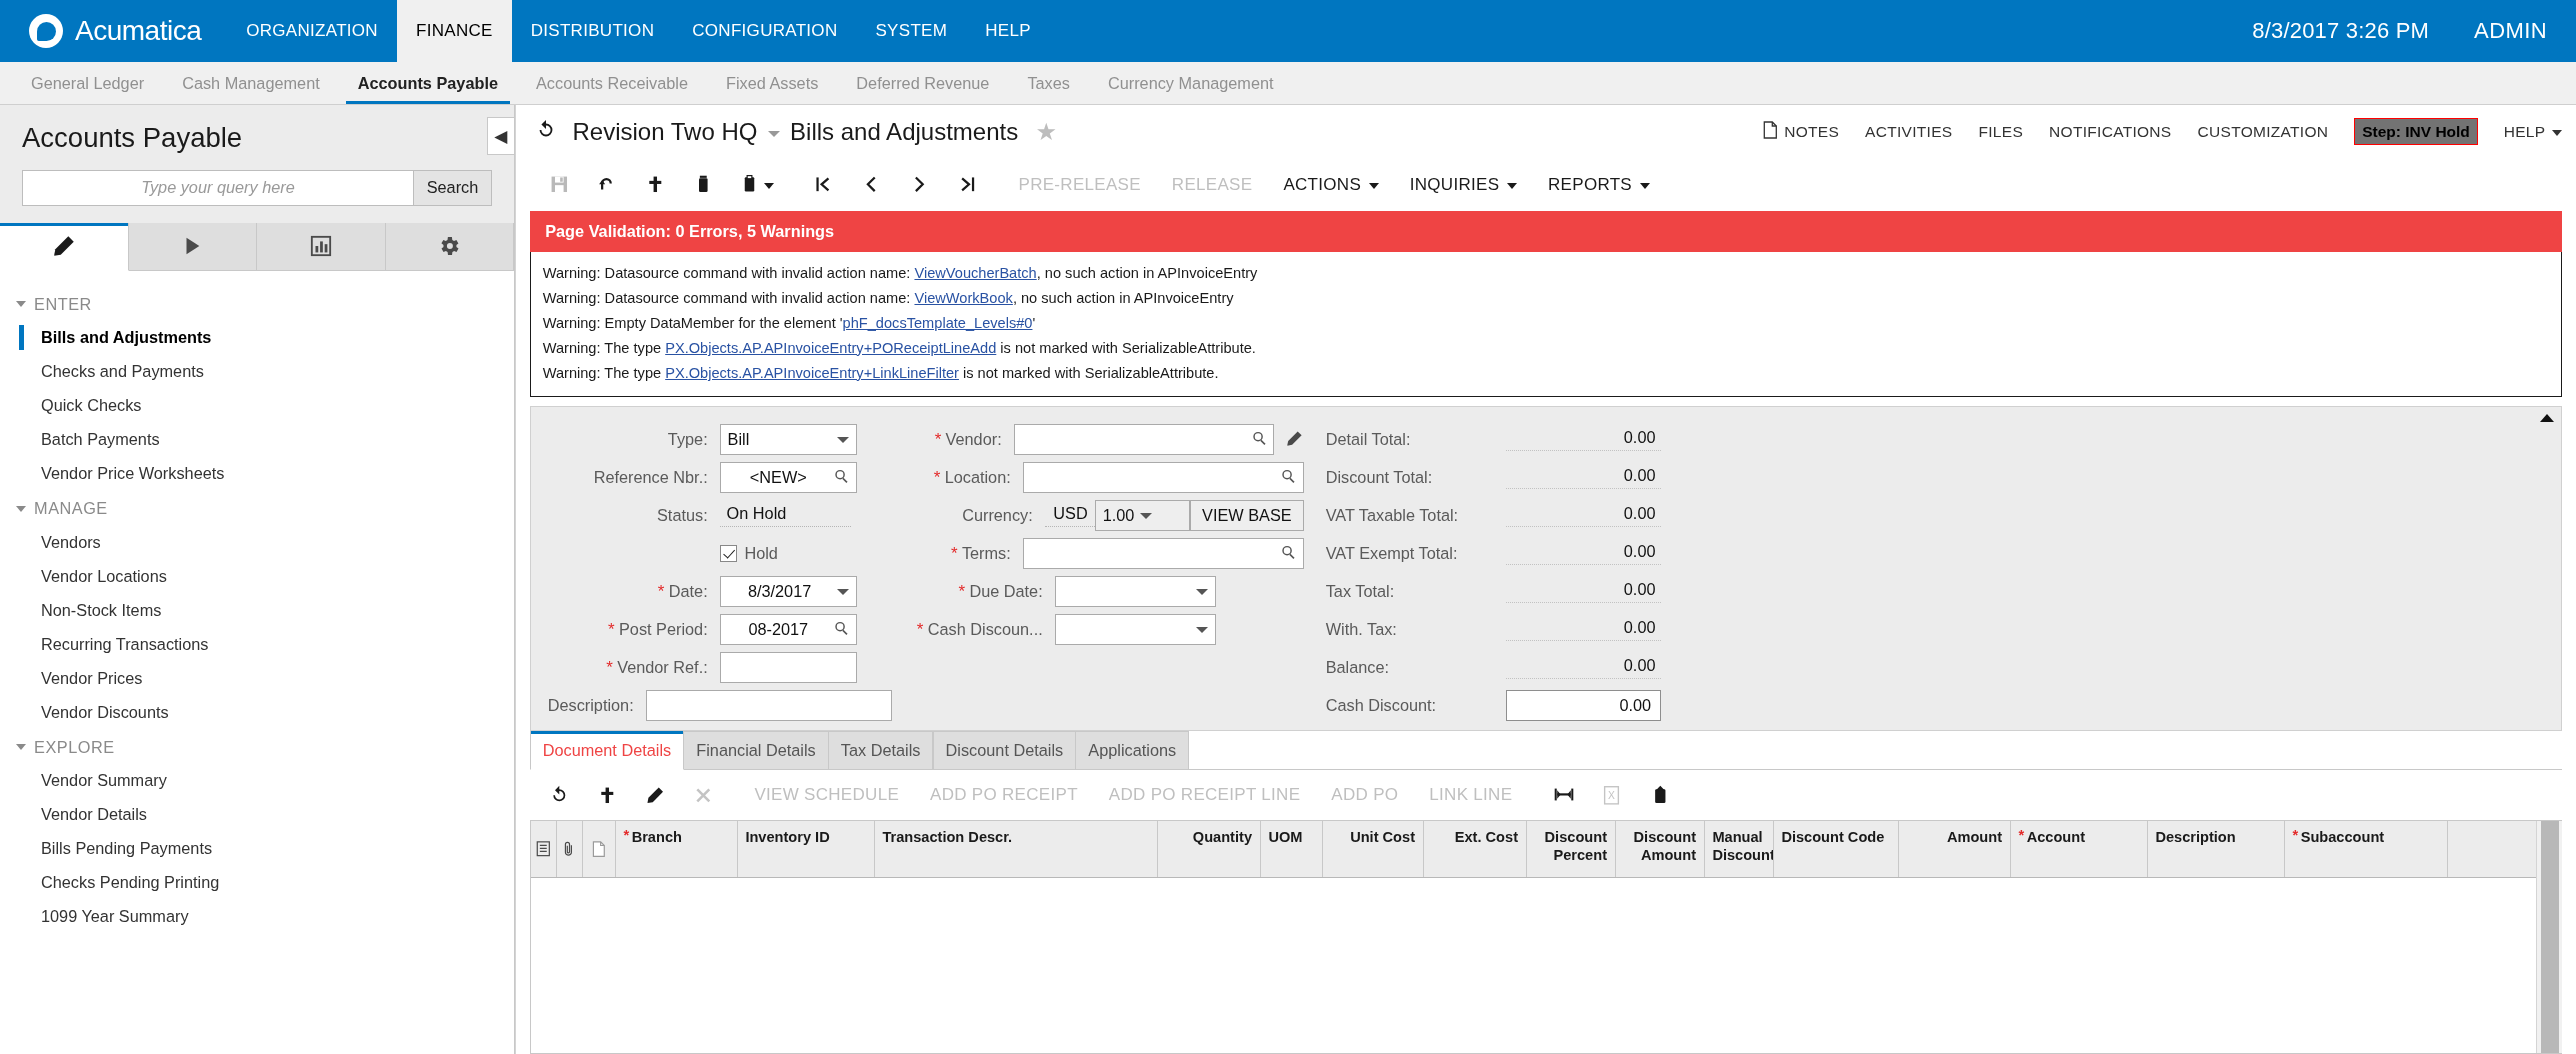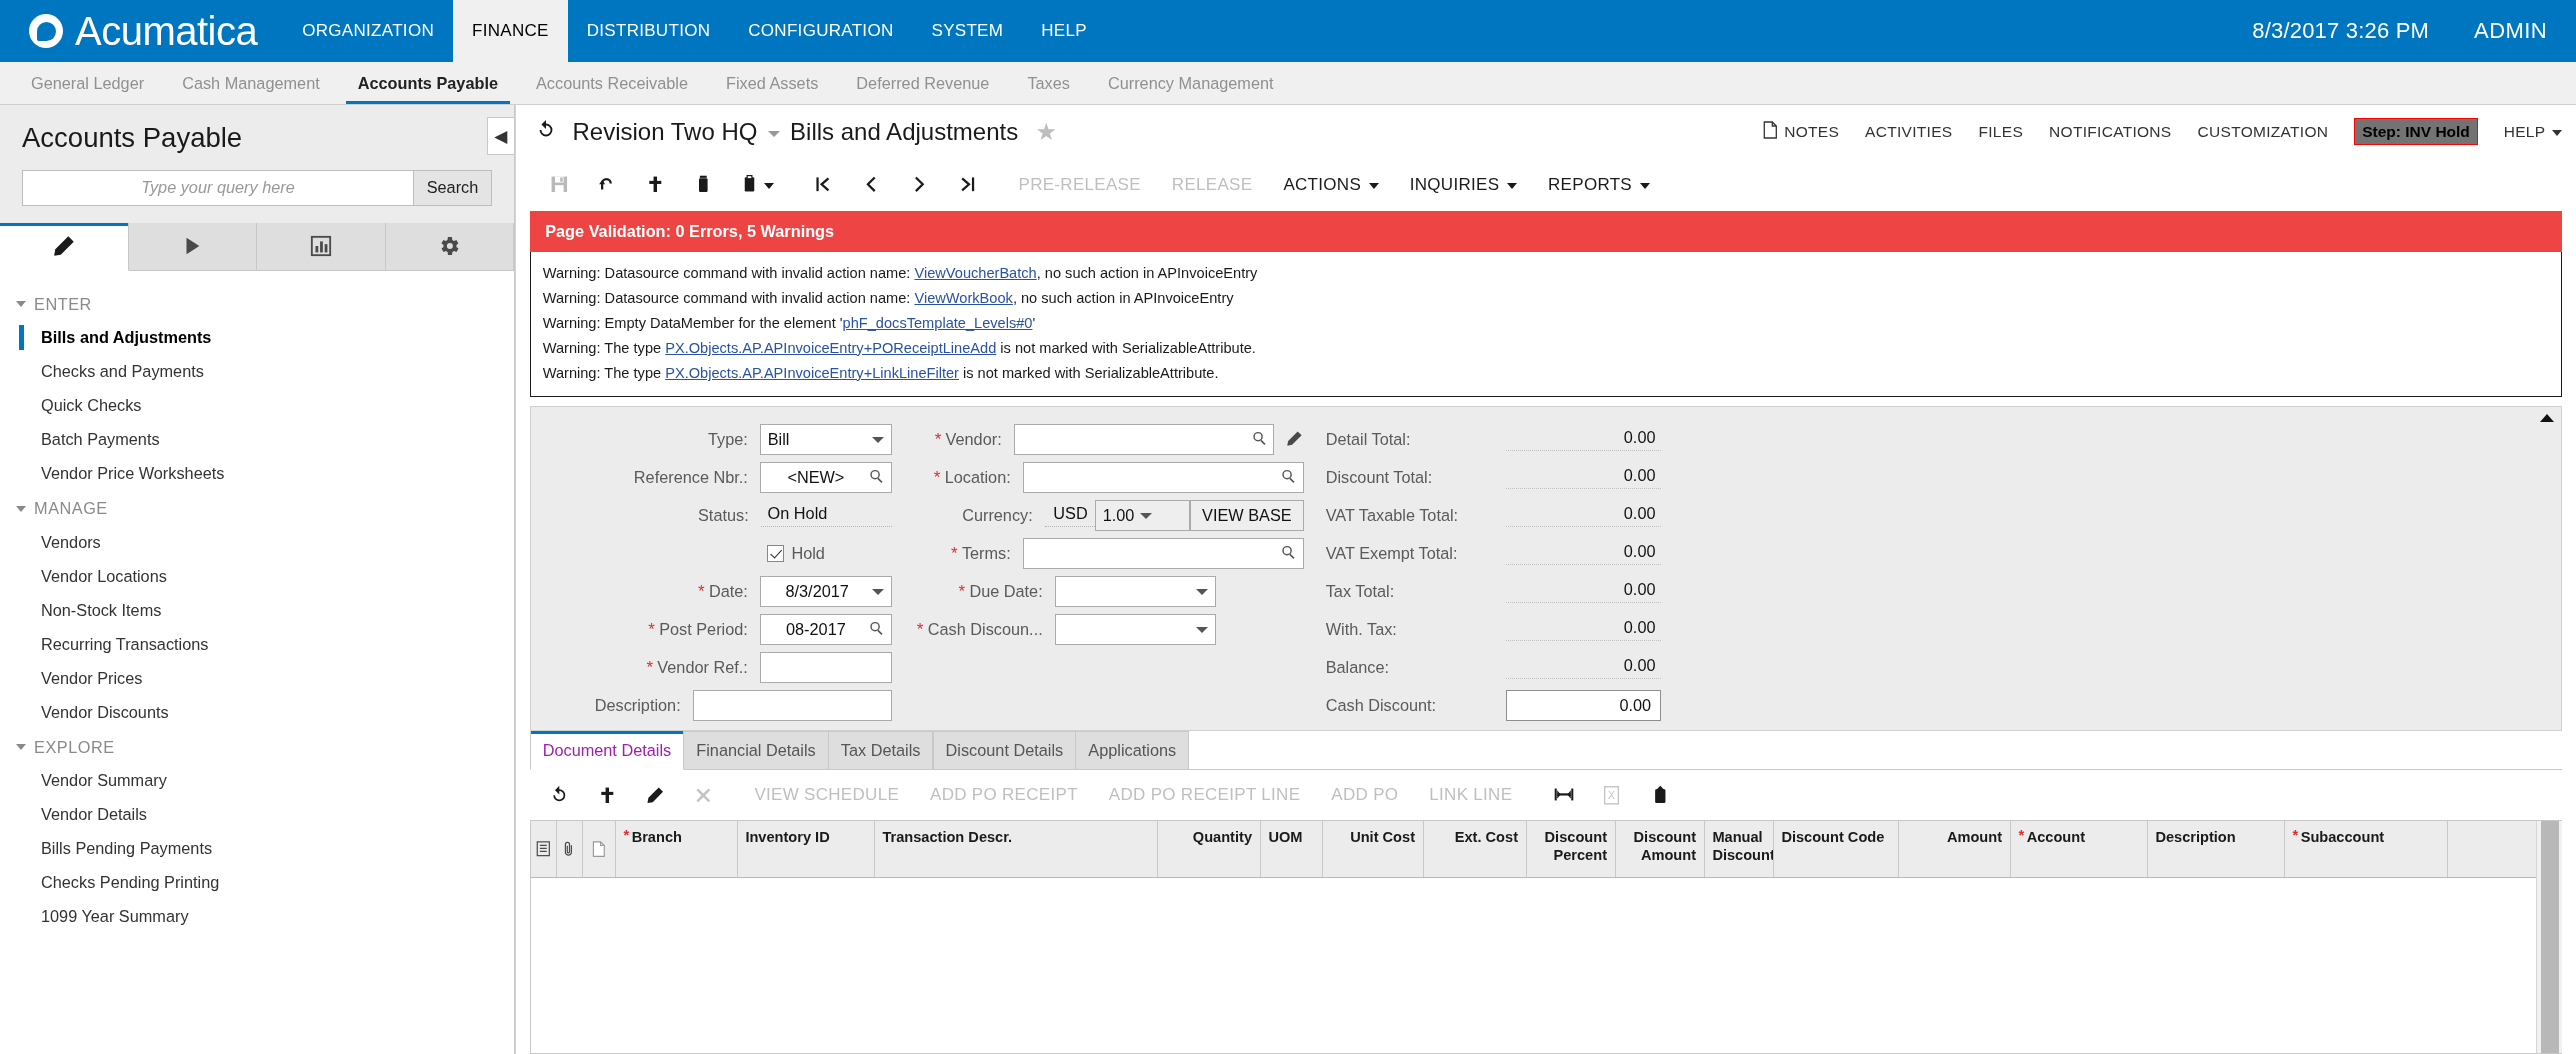--- a/index.html
+++ b/index.html
@@ -24,21 +24,21 @@
     width: 34px; height: 34px; border-radius: 50%;
     background: #ffffff; position: relative; flex: none;
   }
   .logo-mark::after {
     content: ""; position: absolute;
     left: 7.7px; top: 7.7px; width: 19px; height: 19px;
     border-radius: 50% 50% 50% 1.7px;
     background: #0076c0;
   }
   .logo-text {
-    color: #ffffff; font-size: 40px; font-weight: 400;
+    color: #ffffff; font-size: 28px; font-weight: 400;
     letter-spacing: -0.5px; line-height: 1;
   }
   .topnav { display: flex; align-items: stretch; }
   .topnav-item {
     display: flex; align-items: center;
     padding: 0 19px;
     color: #ffffff; font-size: 17px; letter-spacing: 0.3px;
     cursor: pointer; white-space: nowrap;
   }
   .topnav-item.active {
@@ -271,21 +271,21 @@
   .frow {
     display: flex; align-items: center;
     height: 38px; margin-bottom: 0;
   }
   .flabel {
     font-size: 16.3px; color: #5a5a5a;
     text-align: right; padding-right: 12px;
     display: flex; align-items: center; justify-content: flex-end;
     gap: 4.3px; white-space: nowrap;
   }
-  .col-a .flabel { width: 172px; margin-left: 47px; }
+  .col-a .flabel { width: 172px; }
   .col-b .flabel { width: 163px; }
   .req { color: #e32b2b; font-size: 17px; line-height: 1; }
 
   .inp {
     height: 31px; background: #ffffff;
     border: 0.9px solid #aaaaaa;
     display: flex; align-items: center;
     padding: 0 6.9px; font-size: 16.3px; color: #111;
     cursor: text; position: relative;
   }
@@ -365,21 +365,21 @@
     border-bottom: 0.9px solid #c8c8c8; background: #ffffff;
   }
   .tab {
     padding: 9.4px 12px 8.6px 12px;
     font-size: 16.3px; color: #555555;
     background: #dedede; border: 0.9px solid #c8c8c8;
     border-bottom: none; margin-right: -0.9px;
     cursor: pointer; position: relative; white-space: nowrap;
   }
   .tab.active {
-    background: #ffffff; color: #a21caf;
+    background: #ffffff; color: #ef4444;
     border-bottom: 0.9px solid #ffffff; margin-bottom: -0.9px;
   }
   .tab.active::before {
     content: ""; position: absolute; left: 0; right: 0; top: -0.9px;
     height: 3.4px; background: #0076c0;
   }
 
   
   .grid-tb {
     display: flex; align-items: center;

